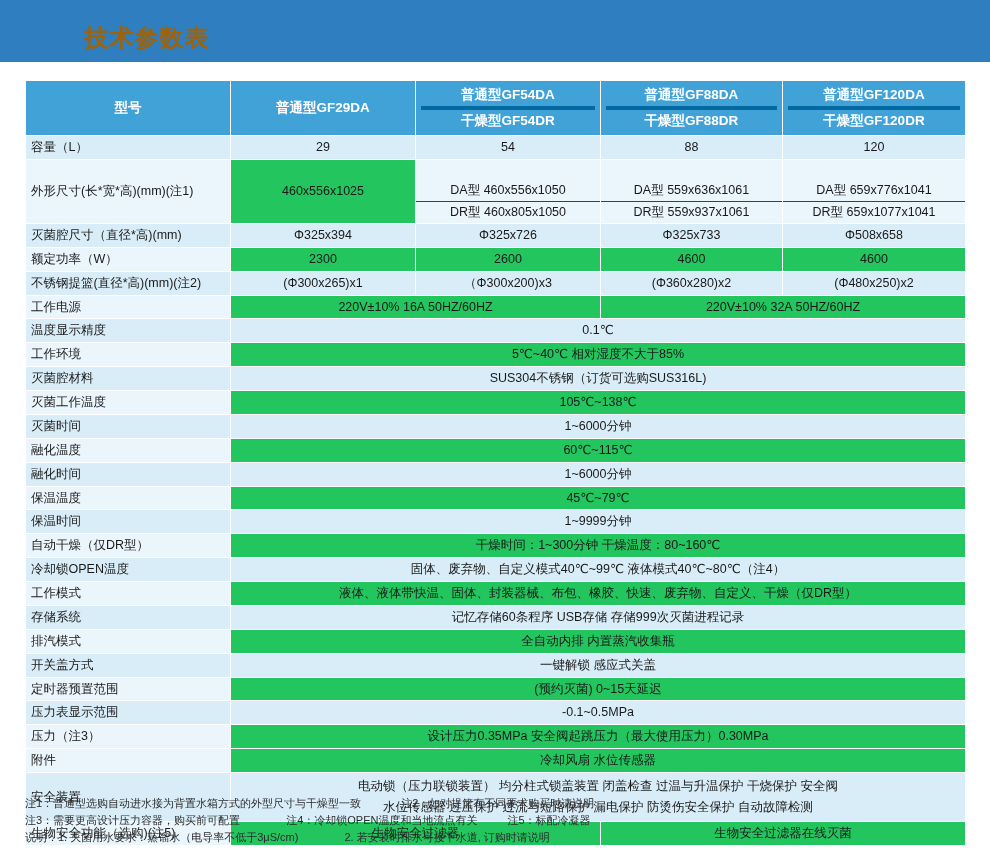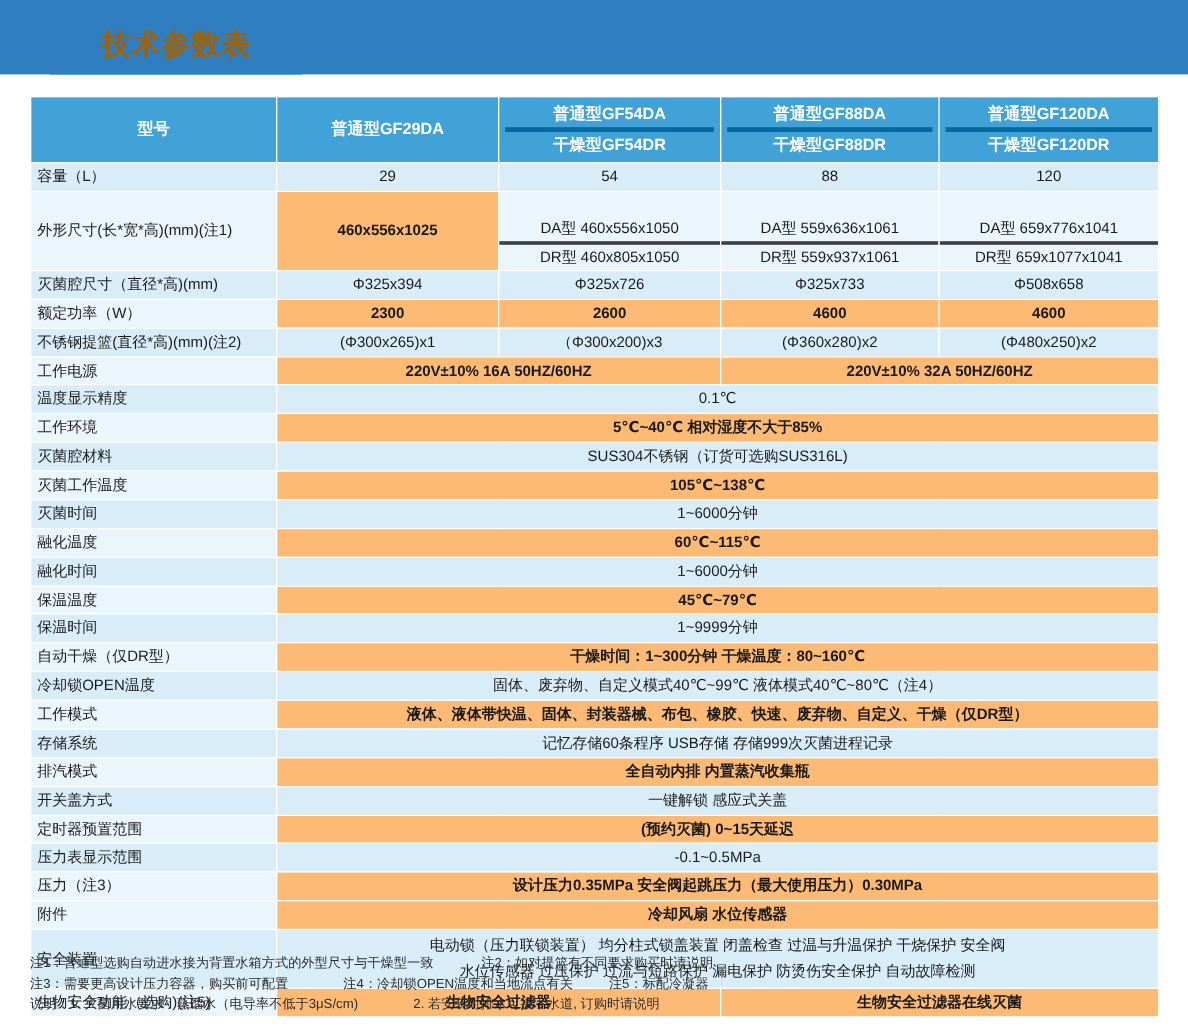--- a/index.html
+++ b/index.html
@@ -86,36 +86,35 @@
     white-space: nowrap;
   }
   .rowlabel.alt {
     background: #eaf5fc;
   }
   .cell {
     background: #d9edf8;
     text-align: center;
   }
   .cell.alt {
-    background: #fdba74;
-    font-weight: bold;
+    background: #22c55e;
   }
   .split-cell {
     padding: 0 !important;
     background: #d9edf8;
   }
   .split-cell.alt { background: #eaf5fc; }
   .split-cell .sub {
     display: block;
     height: 21px;
     line-height: 21px;
     text-align: center;
   }
   .split-cell .sub.top {
-    border-bottom: 3px solid #404040;
+    border-bottom: 1px solid #404040;
     margin-top: 20px;
   }
   .tall { height: 42px; }
   .notes {
     position: absolute;
     left: 25px;
     top: 795px;
     width: 940px;
     font-size: 11px;
     color: #2b2b2b;

